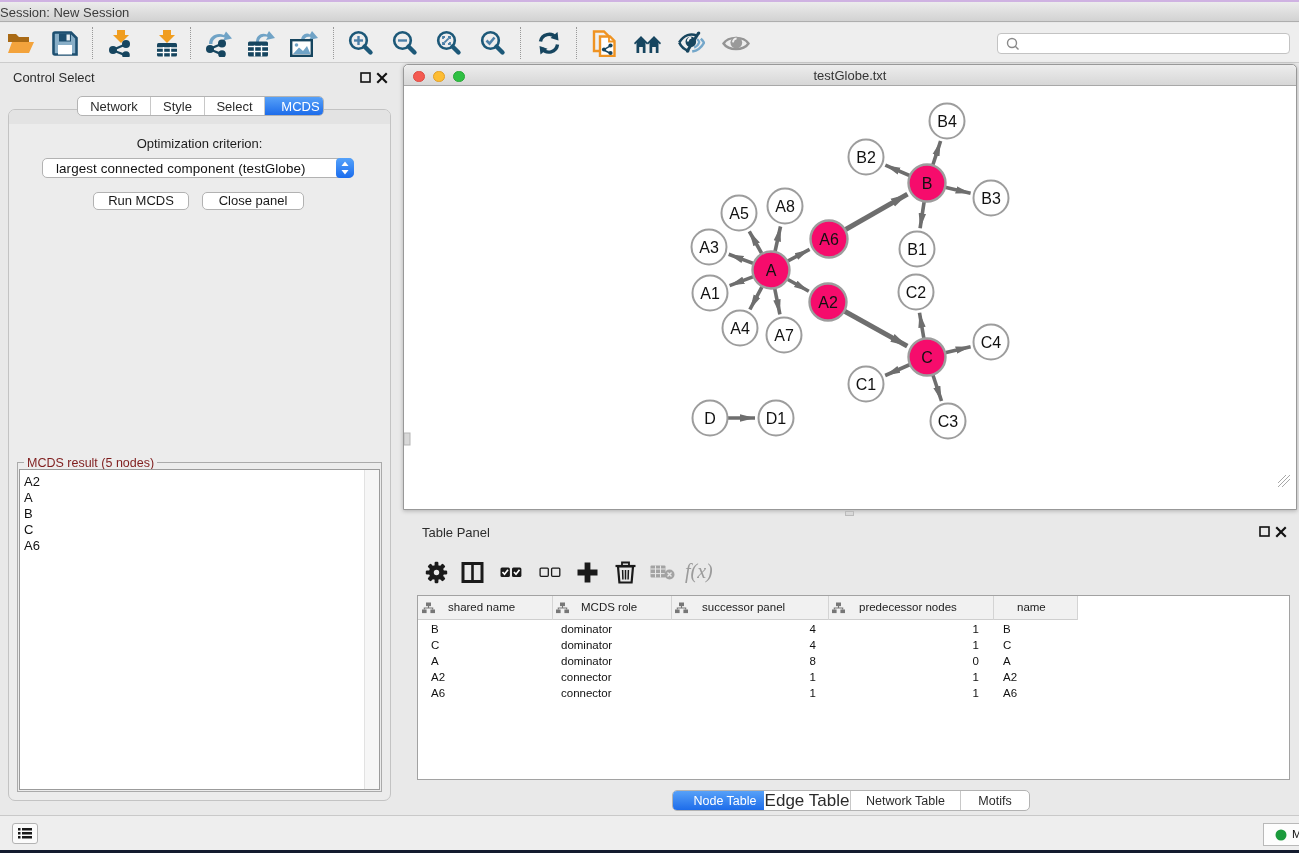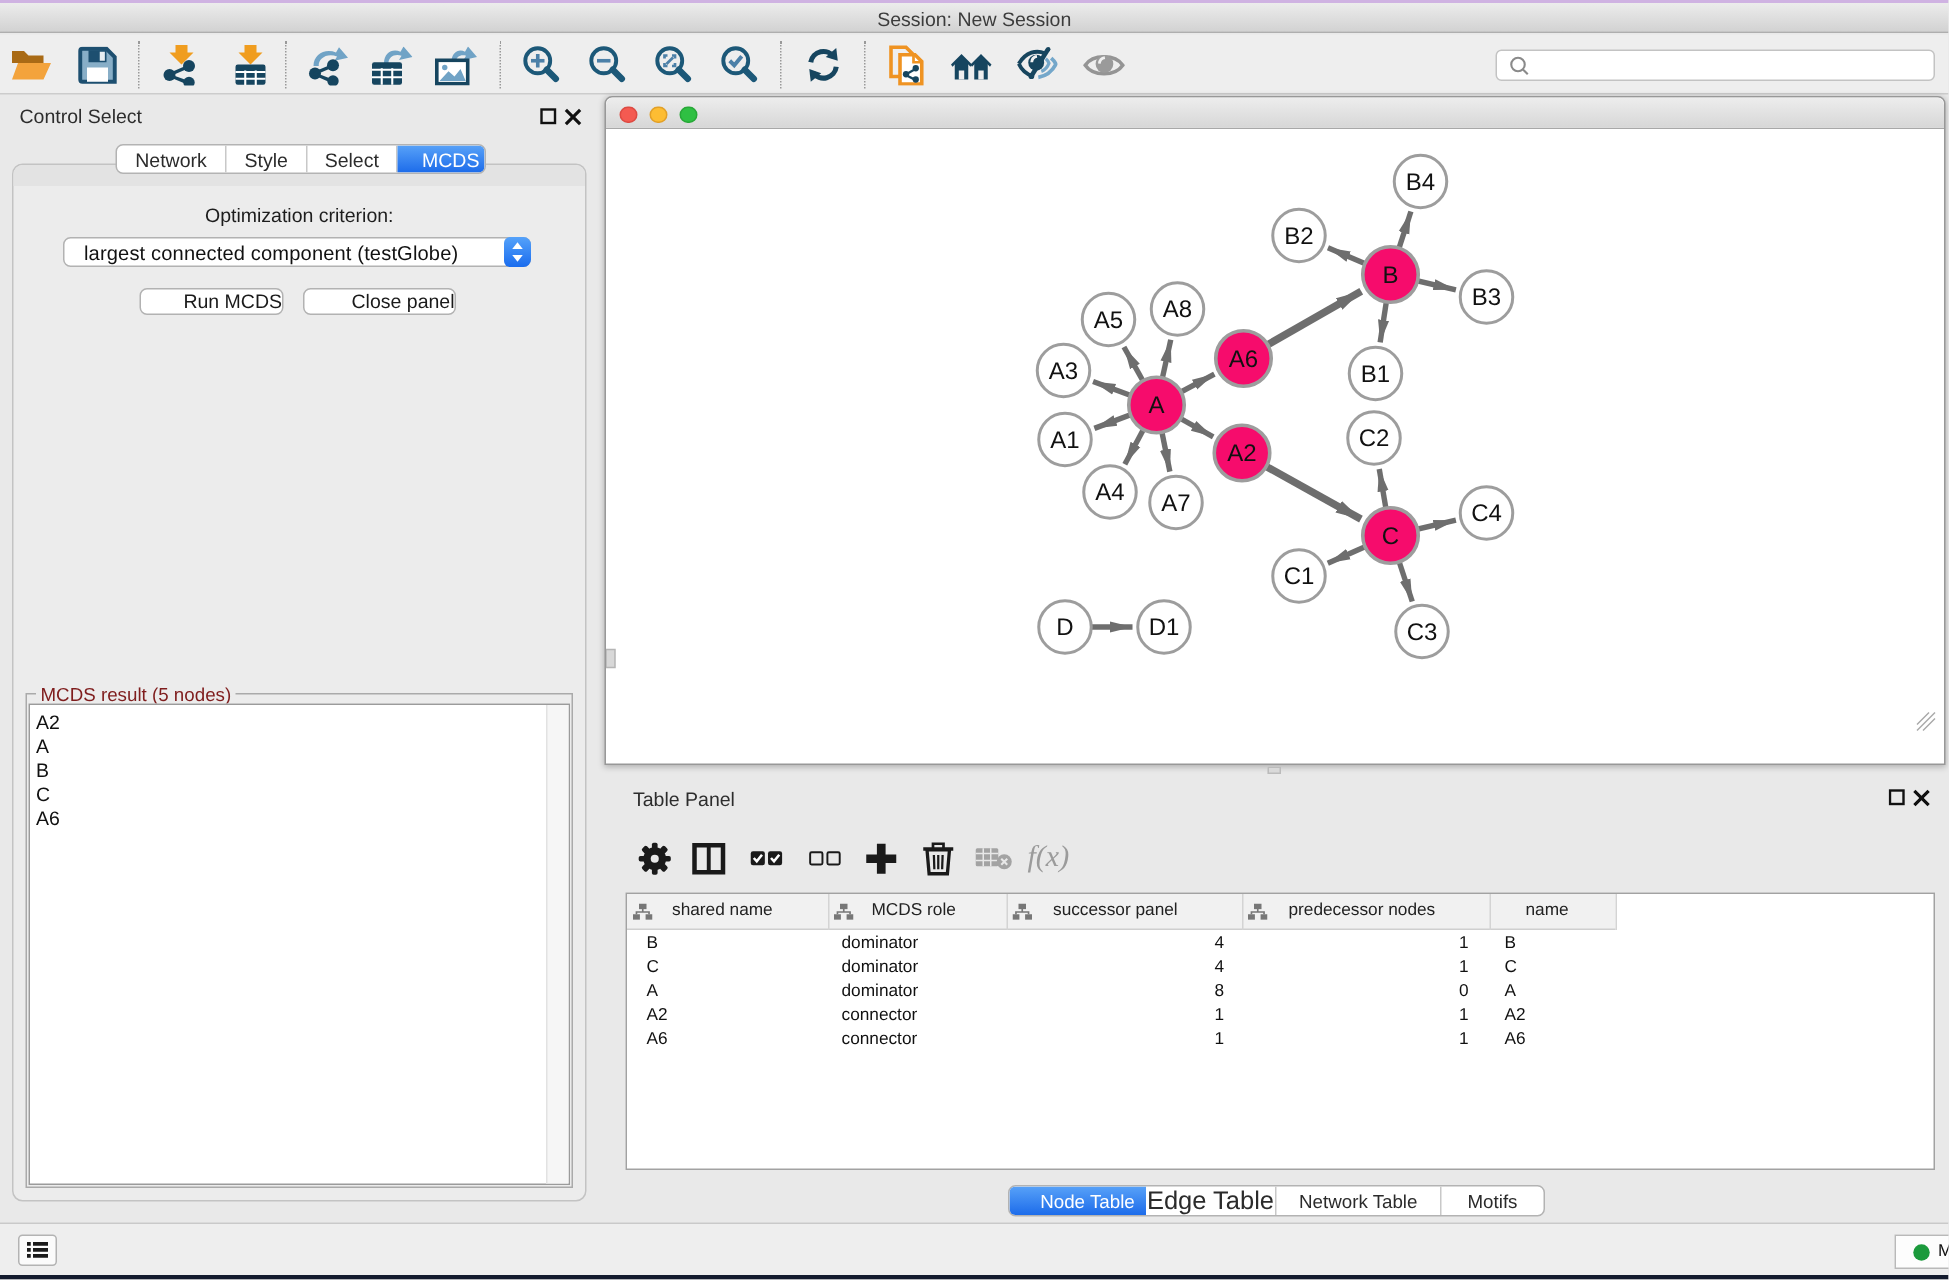--- a/index.html
+++ b/index.html
@@ -1,37 +1,37 @@
 <!DOCTYPE html>
 <html><head><meta charset="utf-8"><style>
 *{margin:0;padding:0;box-sizing:border-box;}
 html,body{width:1299px;height:853px;overflow:hidden;}
 body{font-family:"Liberation Sans",sans-serif;background:#e9e9e9;position:relative;}
 .abs{position:absolute;}
 
 #titlebar{left:0;top:0;width:1299px;height:22px;background:linear-gradient(#ececec,#d2d2d2);border-top:2px solid #cfb2e2;border-bottom:1px solid #aeaeae;}
-#titlebar .tt{position:absolute;left:0;right:0;top:3px;text-align:center;font-size:13px;color:#3c3c3c;}
+#titlebar .tt{position:absolute;left:0;right:0;top:3px;font-size:13px;color:#3c3c3c;}
 
 #toolbar{left:0;top:23px;width:1299px;height:40px;background:#eeeeee;border-bottom:1px solid #cccccc;}
 .sep{position:absolute;top:4px;height:32px;width:0;border-left:1.5px dotted #999999;}
 #searchbox{position:absolute;left:997px;top:10px;width:293px;height:21px;background:#ffffff;border:1px solid #c3c3c3;border-radius:4px;}
 
 #cp-title{left:13px;top:70px;font-size:13px;color:#2d2d2d;}
 #cp-panel{left:8px;top:109px;width:383px;height:692px;background:#ececec;border:1px solid #c3c3c3;border-radius:7px;}
 #cp-strip{left:9px;top:110px;width:381px;height:14px;background:#e3e3e3;border-radius:6px 6px 0 0;}
 .tabseg{position:absolute;display:flex;background:#ffffff;border:1px solid #b3b3b3;border-radius:5px;overflow:hidden;}
 .tabseg .t{font-size:13px;color:#2b2b2b;display:flex;align-items:center;justify-content:center;border-right:1px solid #c8c8c8;}
 .tabseg .t:last-child{border-right:none;}
 .tabseg .sel{background:linear-gradient(#57a1f8,#1d6cea);color:#ffffff;border-right:none;padding-left:13px;}
 #tabs1{left:77px;top:96px;height:20px;}
 #opt-label{left:9px;top:136px;width:381px;text-align:center;font-size:13px;color:#1d1d1d;}
 #dropdown{left:42px;top:158px;width:312px;height:20px;background:#ffffff;border:1px solid #b2b2b2;border-radius:5px;}
 #dropdown .txt{position:absolute;left:13px;top:2px;font-size:13.4px;color:#111;letter-spacing:0.1px;}
 #dropdown .cap{position:absolute;right:-1px;top:-1px;width:18px;height:20px;background:linear-gradient(#55a2fa,#1a6cee);border-radius:4px 5px 5px 4px;}
-.btn{position:absolute;height:18px;background:#ffffff;border:1px solid #b2b2b2;border-radius:5px;font-size:13px;color:#1a1a1a;text-align:right;line-height:16px;}
+.btn{position:absolute;height:18px;background:#ffffff;border:1px solid #b2b2b2;border-radius:5px;font-size:13px;color:#1a1a1a;text-align:center;line-height:16px;}
 
 #fs{left:17px;top:462px;width:365px;height:330px;border:1px solid #aaaaaa;}
 #fs-label{left:24px;top:456px;background:#ececec;padding:0 3px;font-size:12.5px;color:#7f1d1d;}
 #listbox{left:19px;top:469px;width:361px;height:321px;background:#ffffff;border:1px solid #9b9b9b;}
 #listbox .sb{position:absolute;right:0;top:0;width:15px;height:100%;background:#f6f6f6;border-left:1px solid #e2e2e2;}
 #listbox .it{position:absolute;left:4px;font-size:13px;color:#111;}
 
 #netwin{left:403px;top:64px;width:894px;height:446px;background:#ffffff;border:1px solid #989898;border-radius:5px 5px 0 0;box-shadow:0 1px 4px rgba(0,0,0,0.25);}
 #net-tb{position:absolute;left:0;top:0;width:100%;height:21px;background:linear-gradient(#ededed,#d7d7d7);border-bottom:1px solid #a8a8a8;border-radius:5px 5px 0 0;}
 #net-tb .tt{position:absolute;left:0;right:0;top:3px;text-align:center;font-size:13px;color:#353535;}
@@ -235,20 +235,21 @@
     <div class="sb"></div>
 <div class="it" style="top:4px">A2</div>
 <div class="it" style="top:20px">A</div>
 <div class="it" style="top:36px">B</div>
 <div class="it" style="top:52px">C</div>
 <div class="it" style="top:68px">A6</div>
 </div>
 
 <div class="abs" id="netwin">
 <div id="net-tb">
+      <div class="tt">testGlobe.txt</div>
 <span class="tl" style="left:9px;background:#f45a51;border:1px solid #dd4a42;"></span>
 <span class="tl" style="left:29px;background:#fdbd33;border:1px solid #e2a027;"></span>
 <span class="tl" style="left:49px;background:#2fc043;border:1px solid #27a837;"></span>
 </div>
 <svg style="position:absolute;left:0px;top:21px;" width="892" height="424" viewBox="404 85 892 424">
 <defs>
 <marker id="ar" markerUnits="userSpaceOnUse" markerWidth="20" markerHeight="12" refX="15" refY="5" orient="auto">
           <path d="M0,1.3 L15,5 L0,8.7 Z" fill="#6e6e6e"></path>
         </marker>
 <marker id="ar2" markerUnits="userSpaceOnUse" markerWidth="22" markerHeight="14" refX="17" refY="6" orient="auto">

